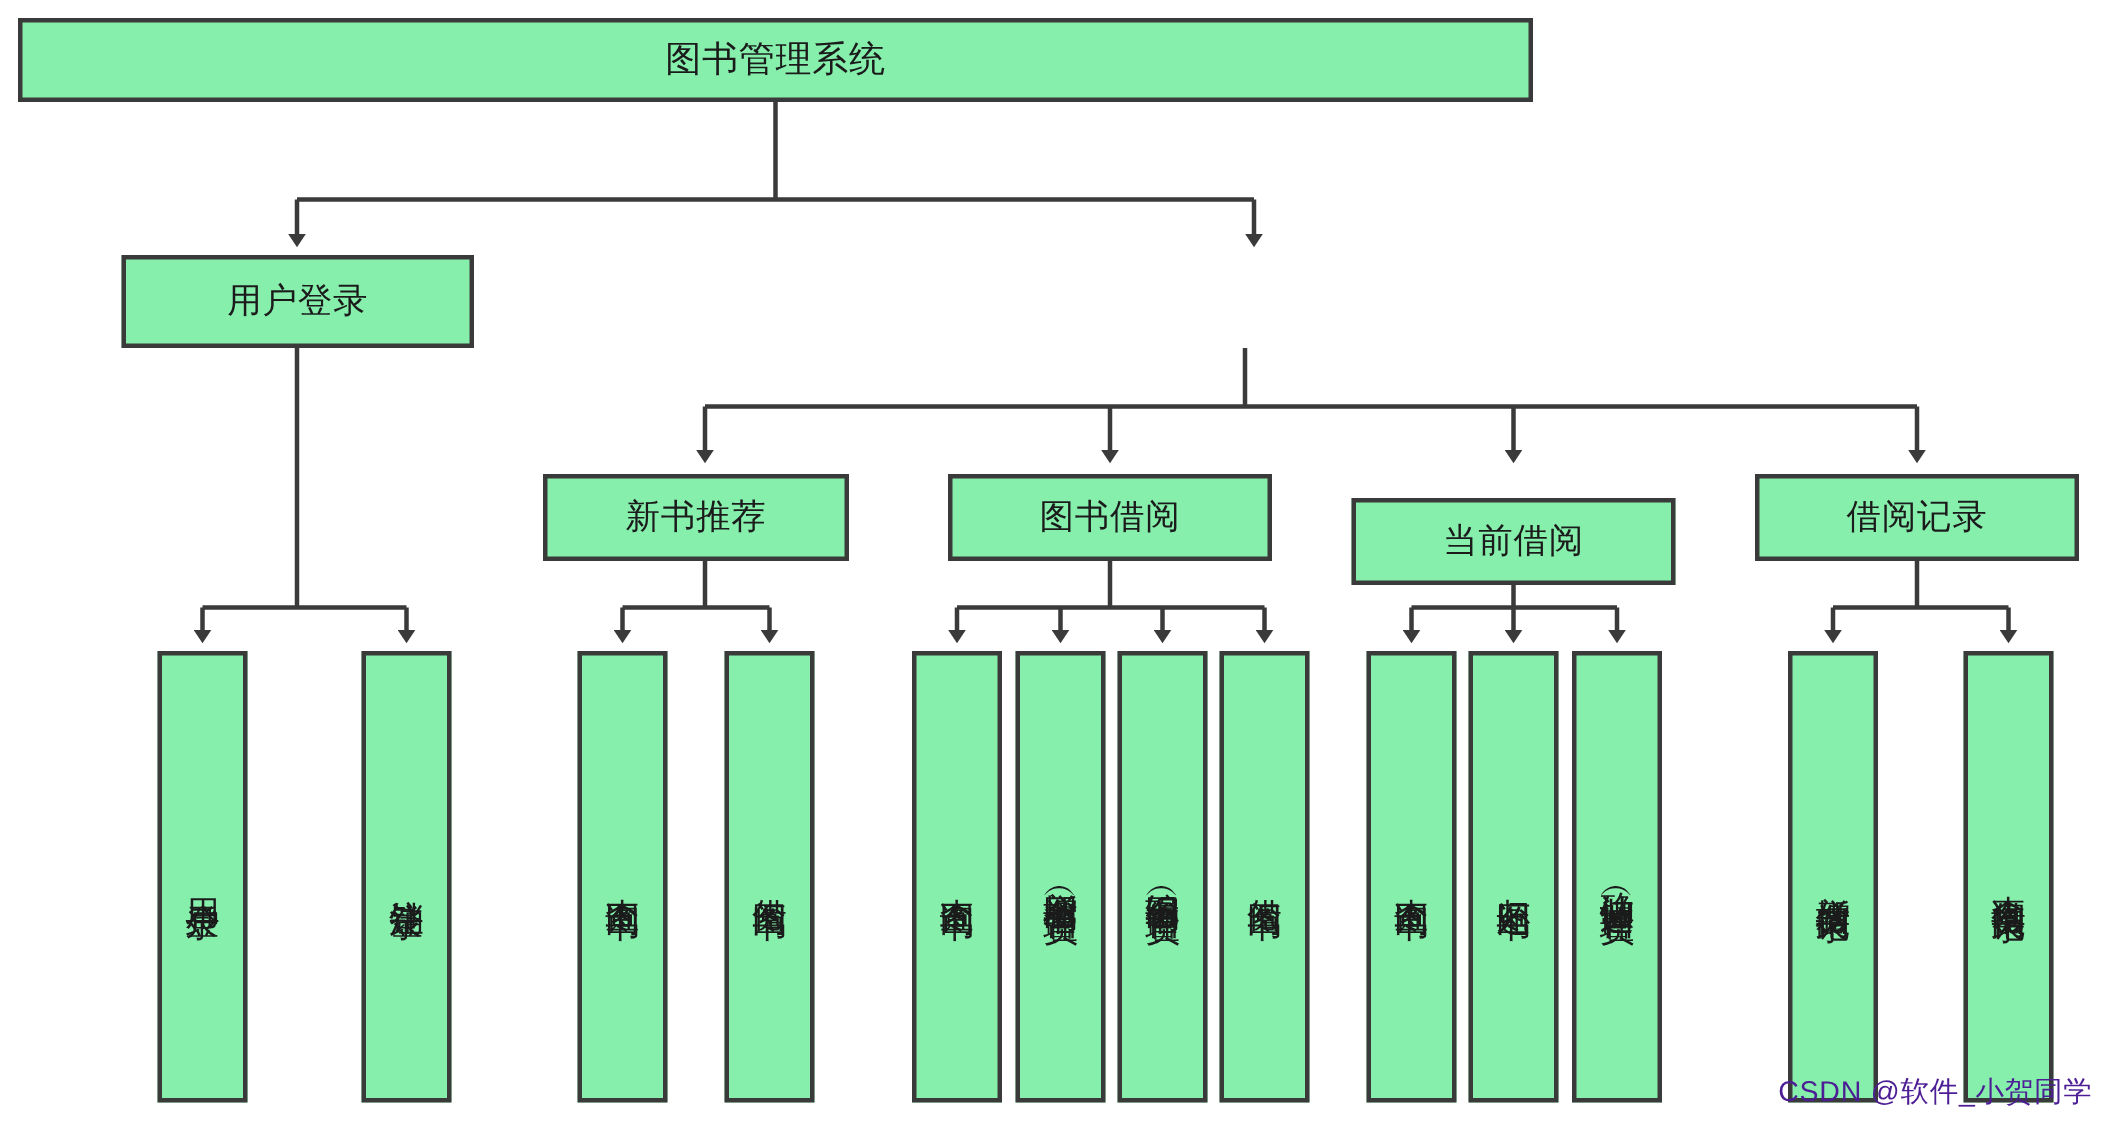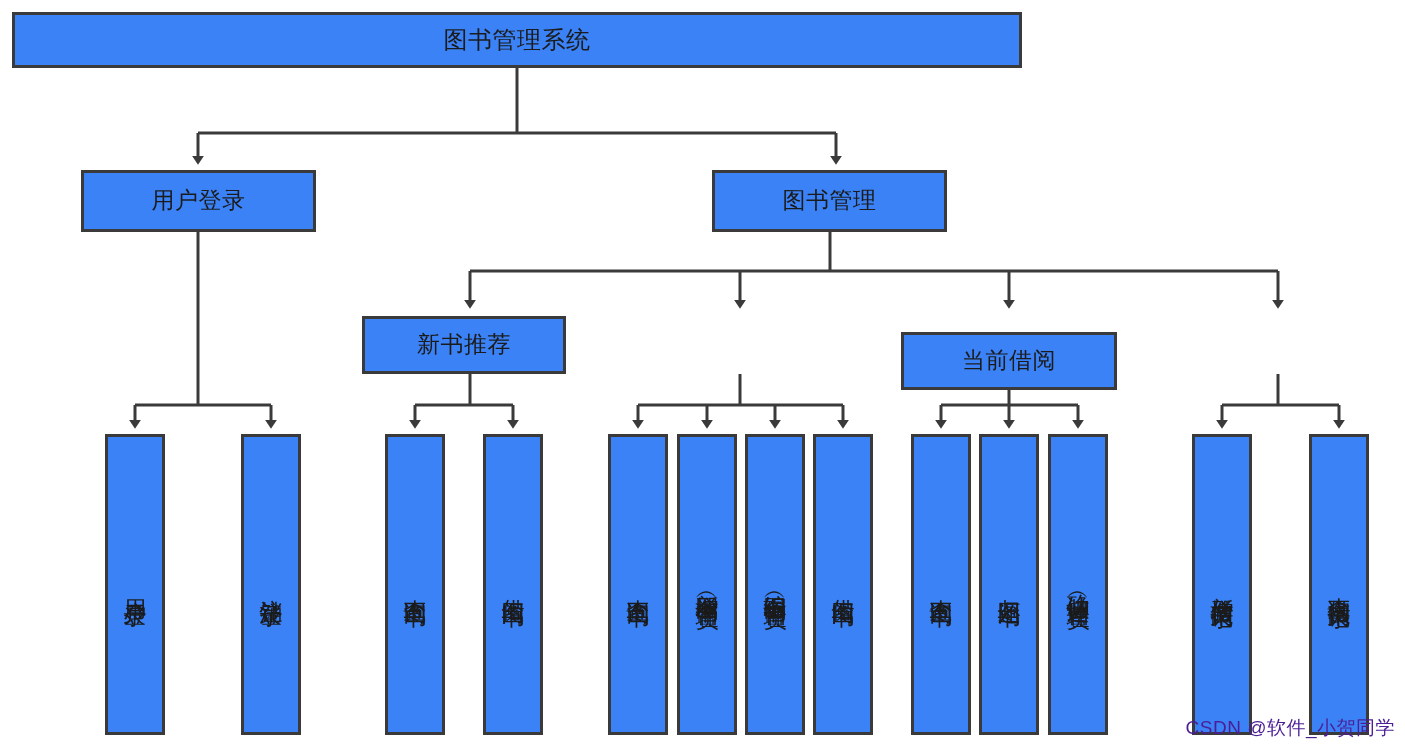--- a/index.html
+++ b/index.html
@@ -23,21 +23,21 @@
     left: 0;
     top: 0;
     width: 1405px;
     height: 747px;
     pointer-events: none;
   }
   .node {
     position: absolute;
     box-sizing: border-box;
     border: 3px solid #3a3a3a;
-    background: #3b82f6;
+    background: #86efac;
     color: #1b1b1b;
     display: flex;
     align-items: center;
     justify-content: center;
     text-align: center;
   }
   .node.horizontal {
     font-size: 23px;
     letter-spacing: 0.5px;
     line-height: 1.1;
@@ -126,33 +126,36 @@
   </svg>
 
   <div class="node horizontal root" style="left:12px; top:12px; width:1010px; height:56px;">
     <span>图书管理系统</span>
   </div>
 
   <div class="node horizontal" style="left:81px; top:170px; width:235px; height:62px;">
     <span>用户登录</span>
   </div>
 
-  <div class="node horizontal" style="left:712px; top:170px; width:235px; height:62px;">
-    <span>图书管理</span>
-  </div>
 
   <div class="node horizontal" style="left:362px; top:316px; width:204px; height:58px;">
     <span>新书推荐</span>
   </div>
 
+  <div class="node horizontal" style="left:632px; top:316px; width:216px; height:58px;">
+    <span>图书借阅</span>
+  </div>
 
   <div class="node horizontal" style="left:901px; top:332px; width:216px; height:58px;">
     <span>当前借阅</span>
   </div>
 
+  <div class="node horizontal" style="left:1170px; top:316px; width:216px; height:58px;">
+    <span>借阅记录</span>
+  </div>
 
   <div class="node vertical" style="left:105px; top:434px; width:60px; height:301px;">
     <span class="vlabel">用户登录</span>
   </div>
 
   <div class="node vertical" style="left:241px; top:434px; width:60px; height:301px;">
     <span class="vlabel">注销登录</span>
   </div>
 
   <div class="node vertical" style="left:385px; top:434px; width:60px; height:301px;">

